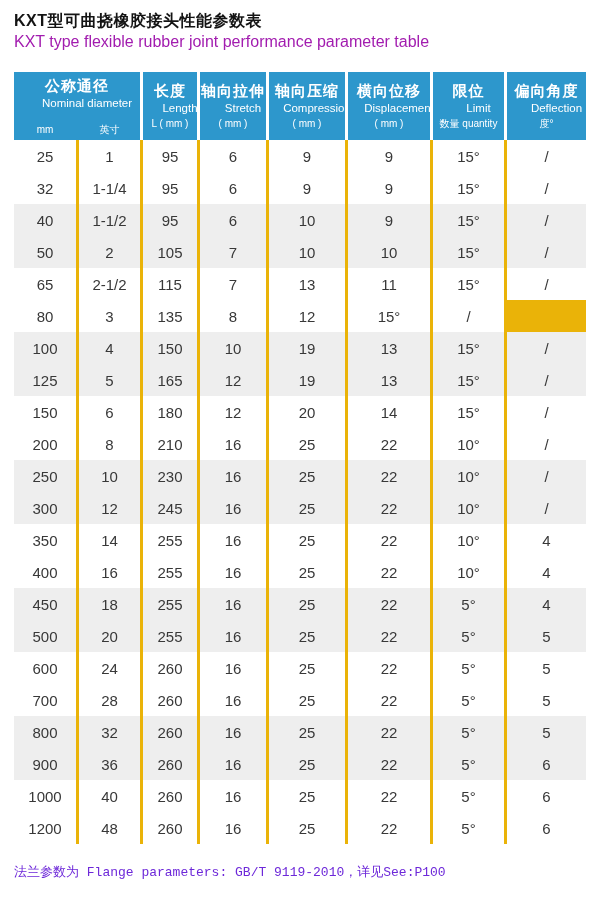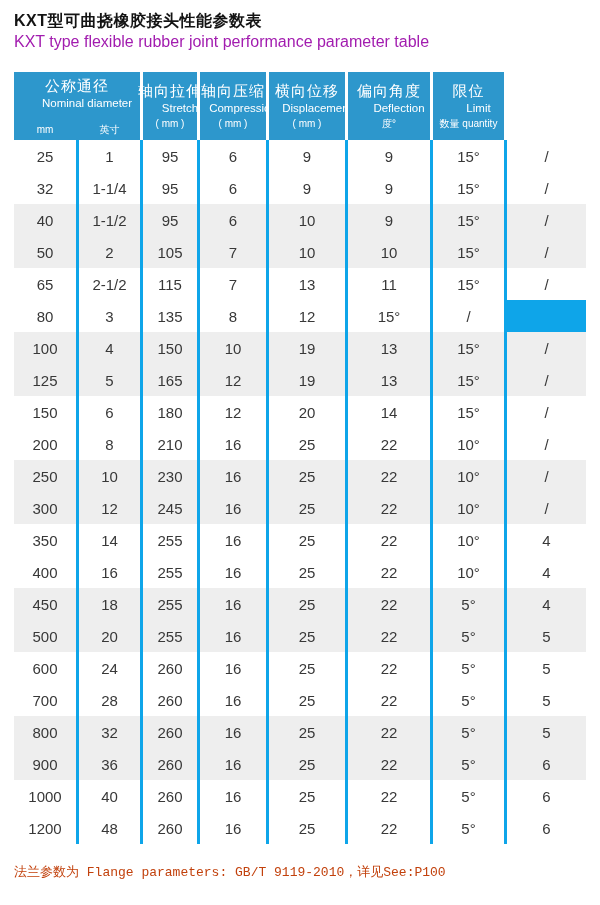--- a/index.html
+++ b/index.html
@@ -33,51 +33,51 @@
     background:#ffffff;
   }
   .hcell {
     background:#2d97cc;
     color:#ffffff;
     display:flex; flex-direction:column;
     align-items:center; justify-content:center;
     text-align:center;
     line-height:1.15;
   }
-  .h-zh { font-size:15px; font-weight:normal; letter-spacing:1px; white-space:nowrap; }
+  .h-zh { font-size:15px; font-weight:bold; letter-spacing:1px; white-space:nowrap; }
   .h-en { font-size:11.5px; margin-top:3px; white-space:nowrap;padding-left:20px; }
   .h-sub { font-size:10px; margin-top:3px; white-space:nowrap; }
   .h-sub-split {
     margin-top:14px;
     width:100%;
     display:grid;
     grid-template-columns:62px 61px;
     column-gap:3px;
   }
   .h-sub-split span { font-size:10px; text-align:center; }
 
   
-  .tbody { background:#0ea5e9; }
+  .tbody { background:#eab308; }
   .trow {
     display:grid;
     grid-template-columns:62px 61px 54px 66px 76px 82px 71px 79px;
     column-gap:3px;
     height:32px;
   }
   .tcell {
     display:flex; align-items:center; justify-content:center;
     font-size:15px; color:#383838;
     background:#ffffff;
   }
   .trow.gray .tcell { background:#eeeeee; }
 
   .footnote {
     position:absolute; left:14px; top:863px;
     font-family:"Liberation Mono","DejaVu Sans Mono",monospace;
-    font-size:13px; color:#c2410c;
+    font-size:13px; color:#6d28d9;
     letter-spacing:0px;
     white-space:nowrap;
   }
 </style>
 </head>
 <body>
 
 <div class="page">
 
   <div class="title">KXT型可曲挠橡胶接头性能参数表</div>
@@ -89,49 +89,54 @@
 
       <div class="hcell">
         <div class="h-zh">公称通径</div>
         <div class="h-en">Nominal diameter</div>
         <div class="h-sub-split">
           <span>mm</span>
           <span>英寸</span>
         </div>
       </div>
 
+      <div class="hcell">
+        <div class="h-zh">长度</div>
+        <div class="h-en">Length</div>
+        <div class="h-sub">L ( mm )</div>
+      </div>
 
       <div class="hcell">
         <div class="h-zh">轴向拉伸</div>
         <div class="h-en">Stretch</div>
         <div class="h-sub">( mm )</div>
       </div>
 
       <div class="hcell">
         <div class="h-zh">轴向压缩</div>
         <div class="h-en">Compression</div>
         <div class="h-sub">( mm )</div>
       </div>
 
       <div class="hcell">
         <div class="h-zh">横向位移</div>
         <div class="h-en">Displacement</div>
         <div class="h-sub">( mm )</div>
       </div>
 
       <div class="hcell">
+        <div class="h-zh">限位</div>
+        <div class="h-en">Limit</div>
+        <div class="h-sub">数量 quantity</div>
+      </div>
+
+      <div class="hcell">
         <div class="h-zh">偏向角度</div>
         <div class="h-en">Deflection</div>
         <div class="h-sub">度°</div>
-      </div>
-
-      <div class="hcell">
-        <div class="h-zh">限位</div>
-        <div class="h-en">Limit</div>
-        <div class="h-sub">数量 quantity</div>
       </div>
 
     </div>
 
     <div class="tbody">
         <div class="trow">
           <div class="tcell">25</div>
           <div class="tcell">1</div>
           <div class="tcell">95</div>
           <div class="tcell">6</div>

